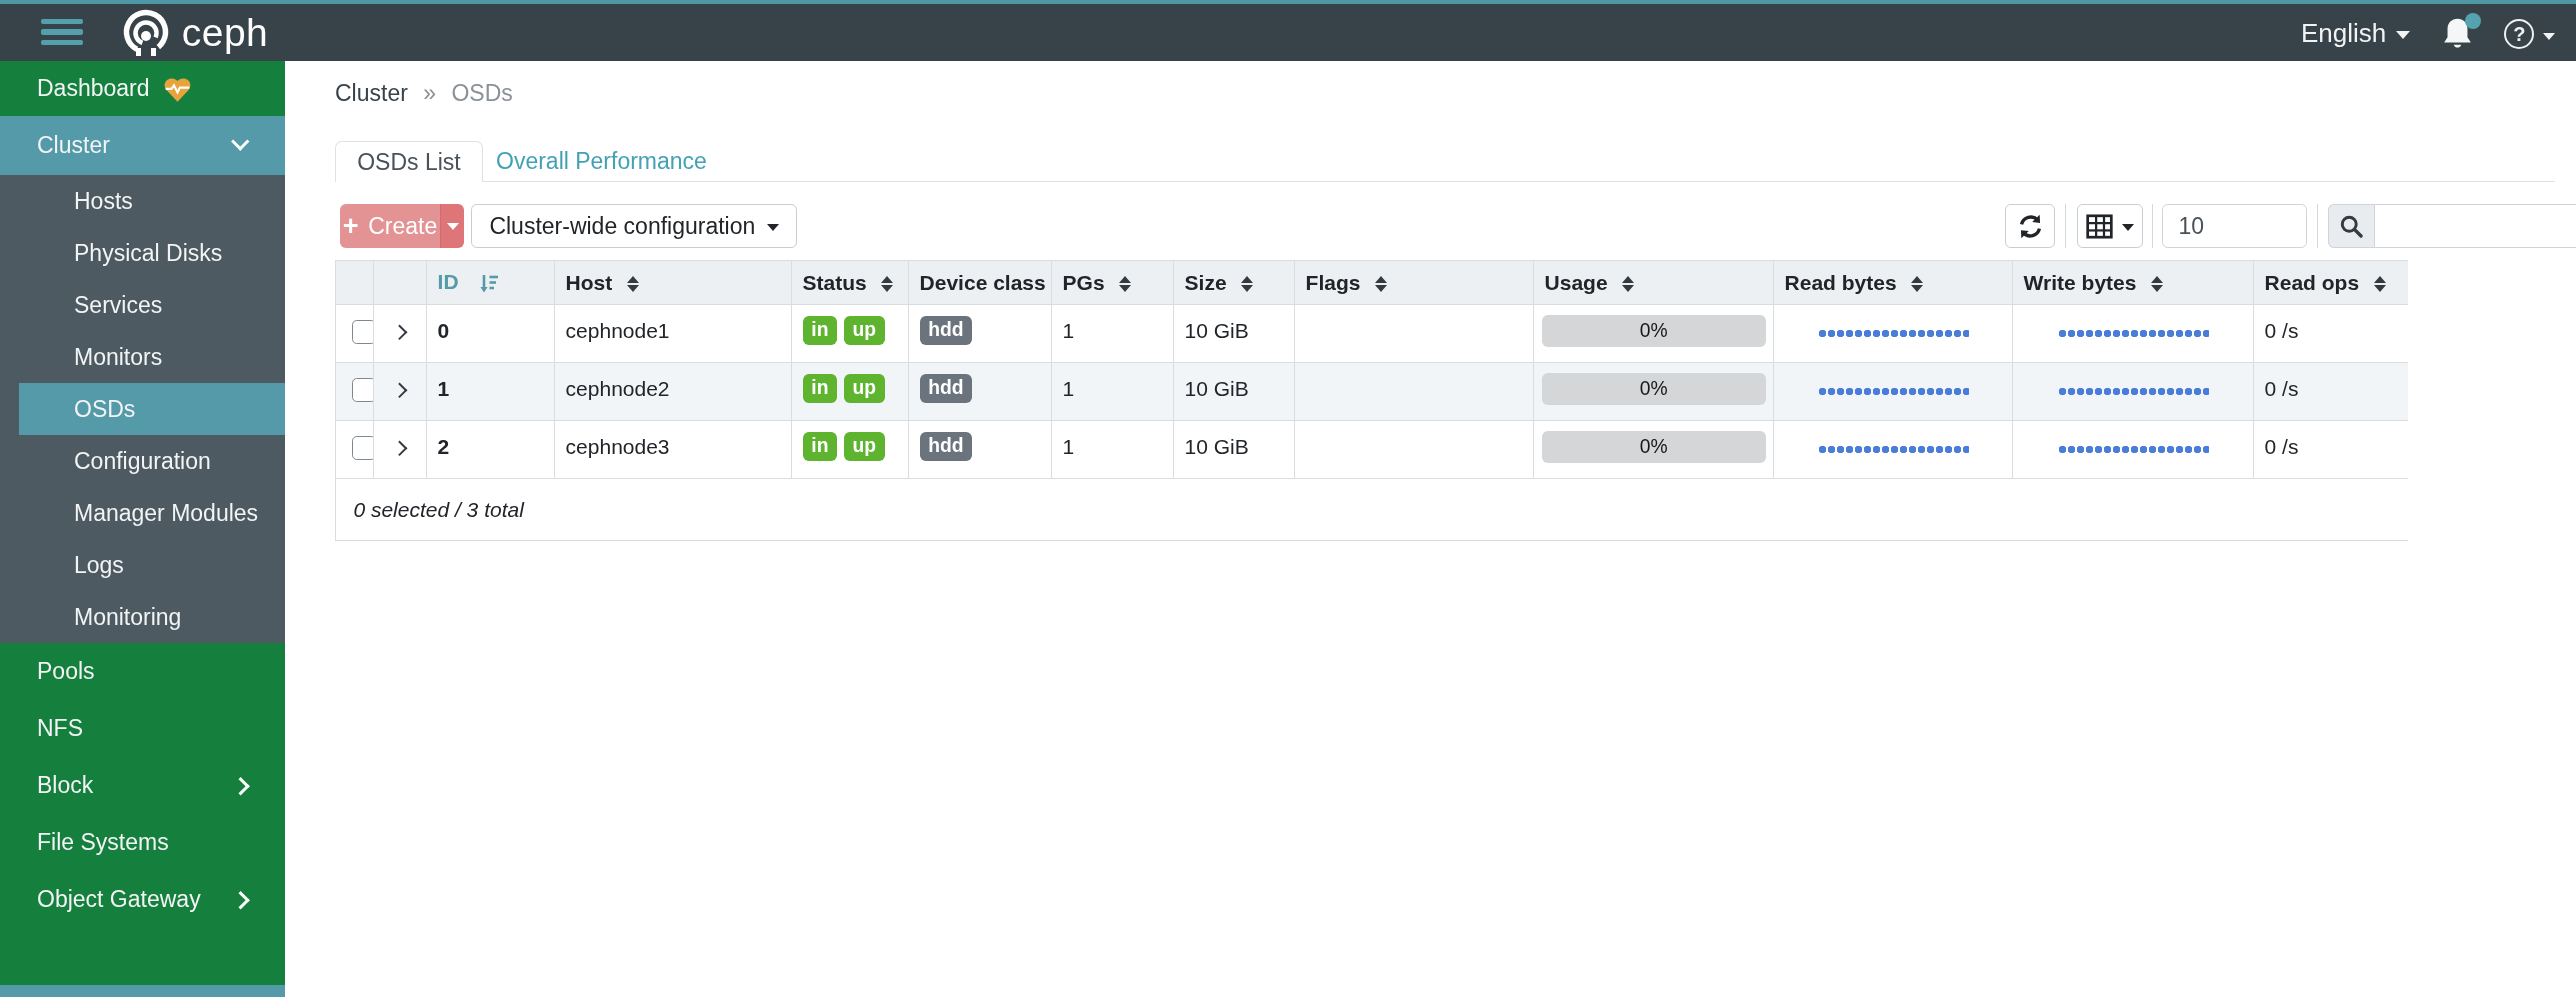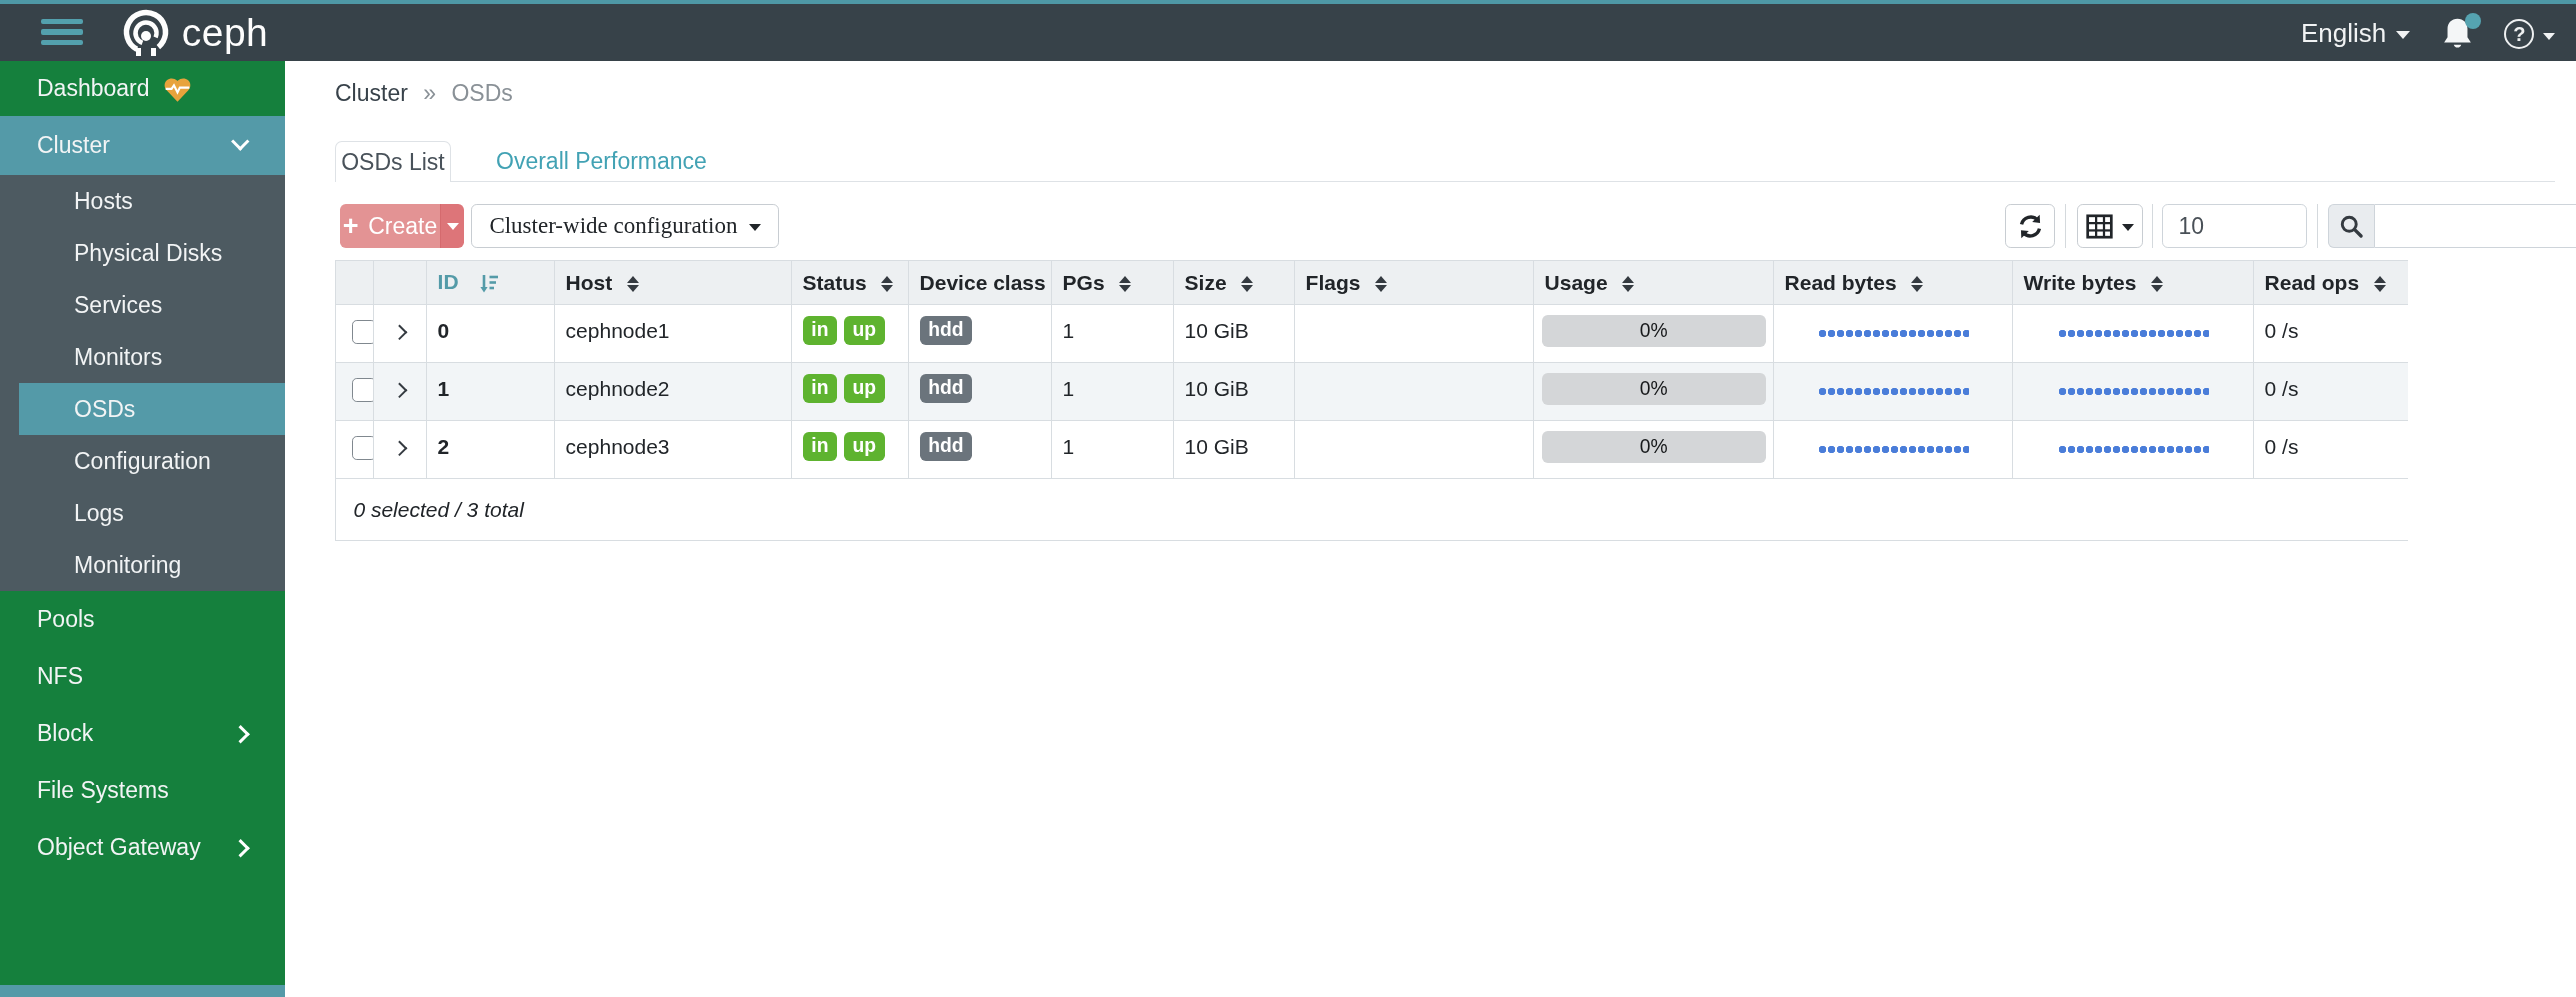--- a/index.html
+++ b/index.html
@@ -55,33 +55,33 @@
 
   .breadcrumb { position:absolute; left:50px; top:19.3px; font-size:23px;
                 display:flex; gap:15.4px; align-items:center; }
   .bc-section { color:#38424a; }
   .bc-sep { color:#8a9197; }
   .bc-page { color:#8a9197; }
 
   
   .tabbar-line { position:absolute; left:50px; top:120px; width:2220px; height:1px;
                  background:#dee2e6; }
-  .tab-active { position:absolute; left:50px; top:80px; width:116px; height:41px;
+  .tab-active { position:absolute; left:50px; top:80px; width:148px; height:41px;
                 background:#fff; border:1px solid #dee2e6; border-bottom:none;
                 border-radius:6.8px 6.8px 0 0; z-index:2; display:flex; align-items:center;
                 justify-content:center; font-size:23px; color:#49525a; cursor:pointer; }
   .tab-link { position:absolute; left:188px; top:80px; height:41px; display:flex;
               align-items:center; padding:0 23px; font-size:23px; color:#42a2b4;
               cursor:pointer; }
 
   
   .toolbar { position:absolute; left:0; top:143px; width:2291px; height:44px; }
   .btn { border-radius:5.8px; font-size:23px; display:inline-flex; align-items:center;
          justify-content:center; cursor:pointer; border:1px solid #c8cdd2;
-         background:#fff; color:#212529; height:44px;font-family:Liberation Serif, serif; }
+         background:#fff; color:#212529; height:44px; }
   .btn-create-group { position:absolute; left:55px; top:0; display:flex; }
   .btn-create { background:#e39394; color:#fff; border:none; border-radius:5.8px 0 0 5.8px;
                 width:100px; height:44px; font-size:23px; display:flex;
                 align-items:center; justify-content:center; gap:9.7px; cursor:pointer; }
   .btn-create-caret { background:#dd7579; border:none; border-radius:0 5.8px 5.8px 0;
                 width:24px; height:44px; display:flex; align-items:center;
                 justify-content:center; cursor:pointer; border-left:1px solid #d56a6e; }
   .caret-down-white { width:0; height:0; border-left:6.8px solid transparent;
                 border-right:6.8px solid transparent; border-top:7.7px solid #fff; }
   .caret-down-dark { width:0; height:0; border-left:6.8px solid transparent;
@@ -210,20 +210,23 @@
     <div class="sub-item">
         <span>Monitors</span>
       </div>
     <div class="sub-item active">
         <span>OSDs</span>
       </div>
     <div class="sub-item">
         <span>Configuration</span>
       </div>
     <div class="sub-item">
+        <span>Manager Modules</span>
+      </div>
+    <div class="sub-item">
         <span>Logs</span>
       </div>
     <div class="sub-item">
         <span>Monitoring</span>
       </div>
   </div>
   <div class="side-item">
       <span>Pools</span>
     </div>
   <div class="side-item">

